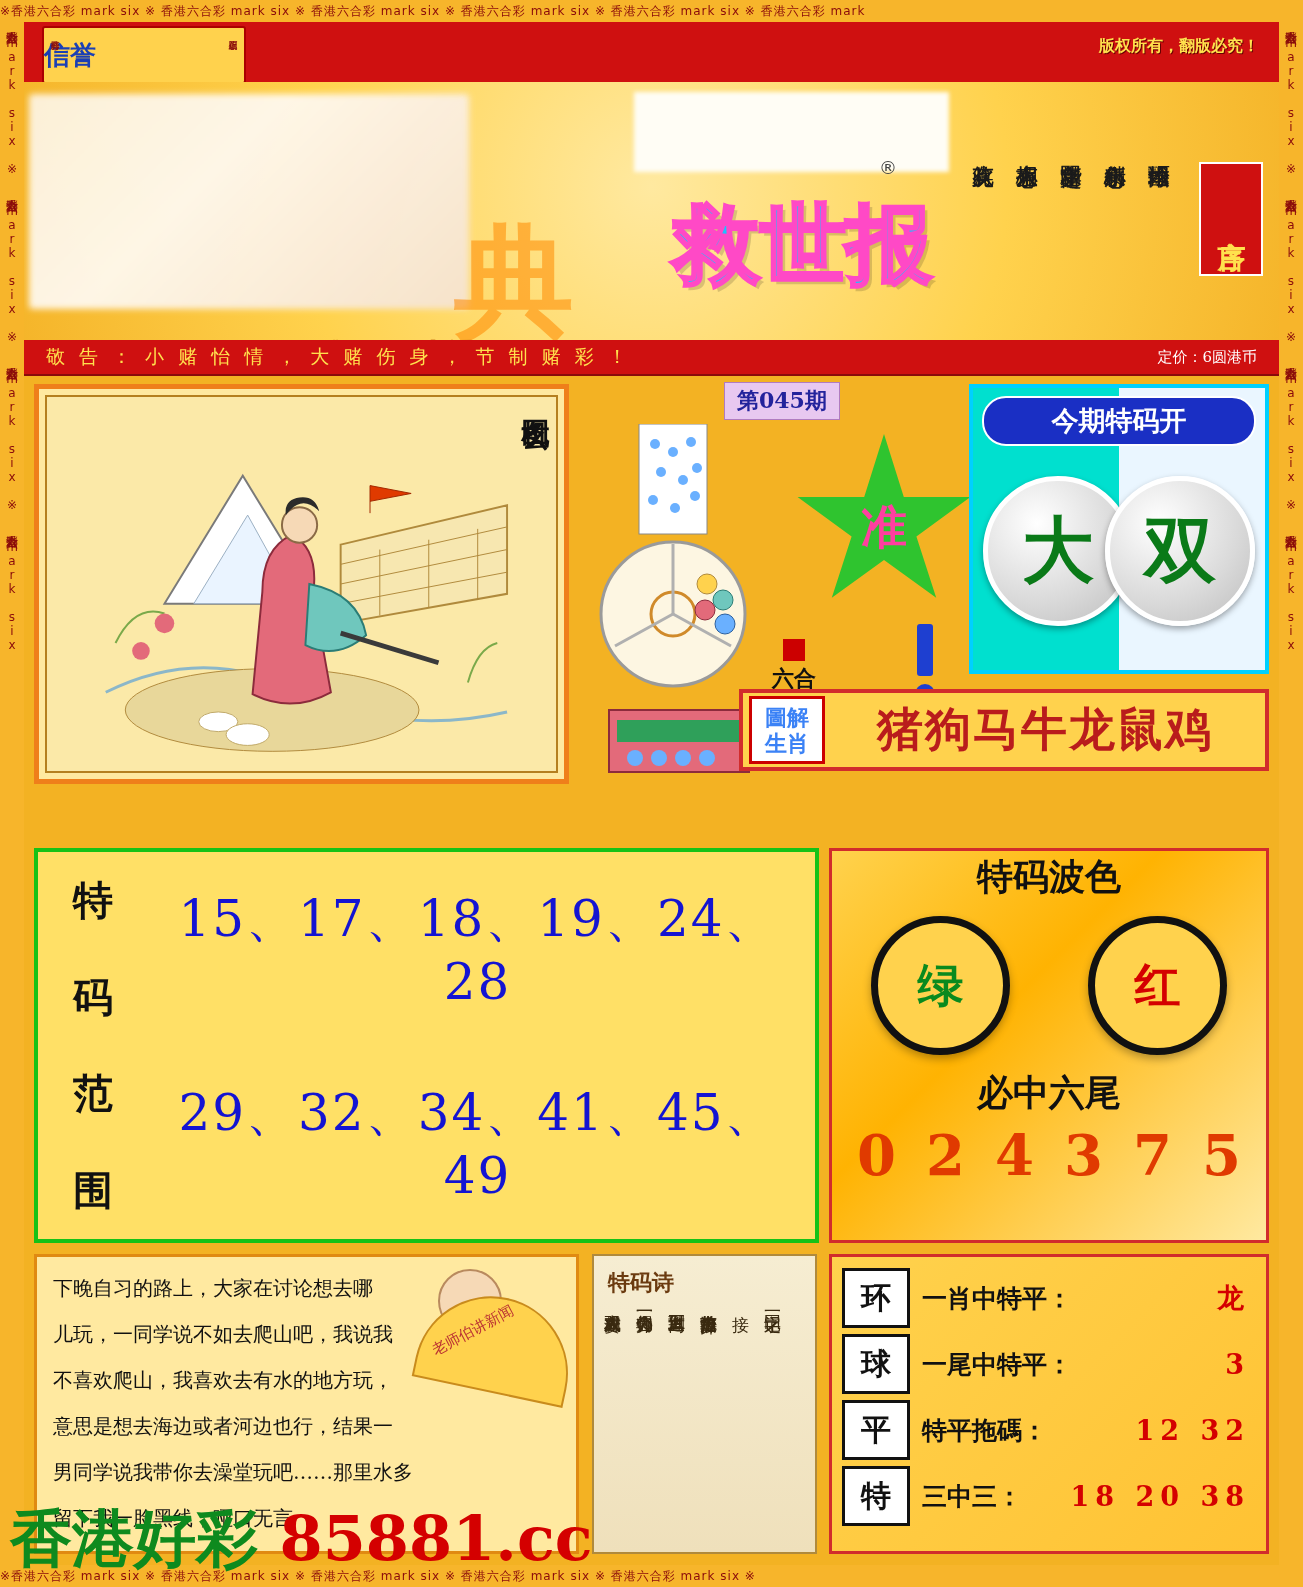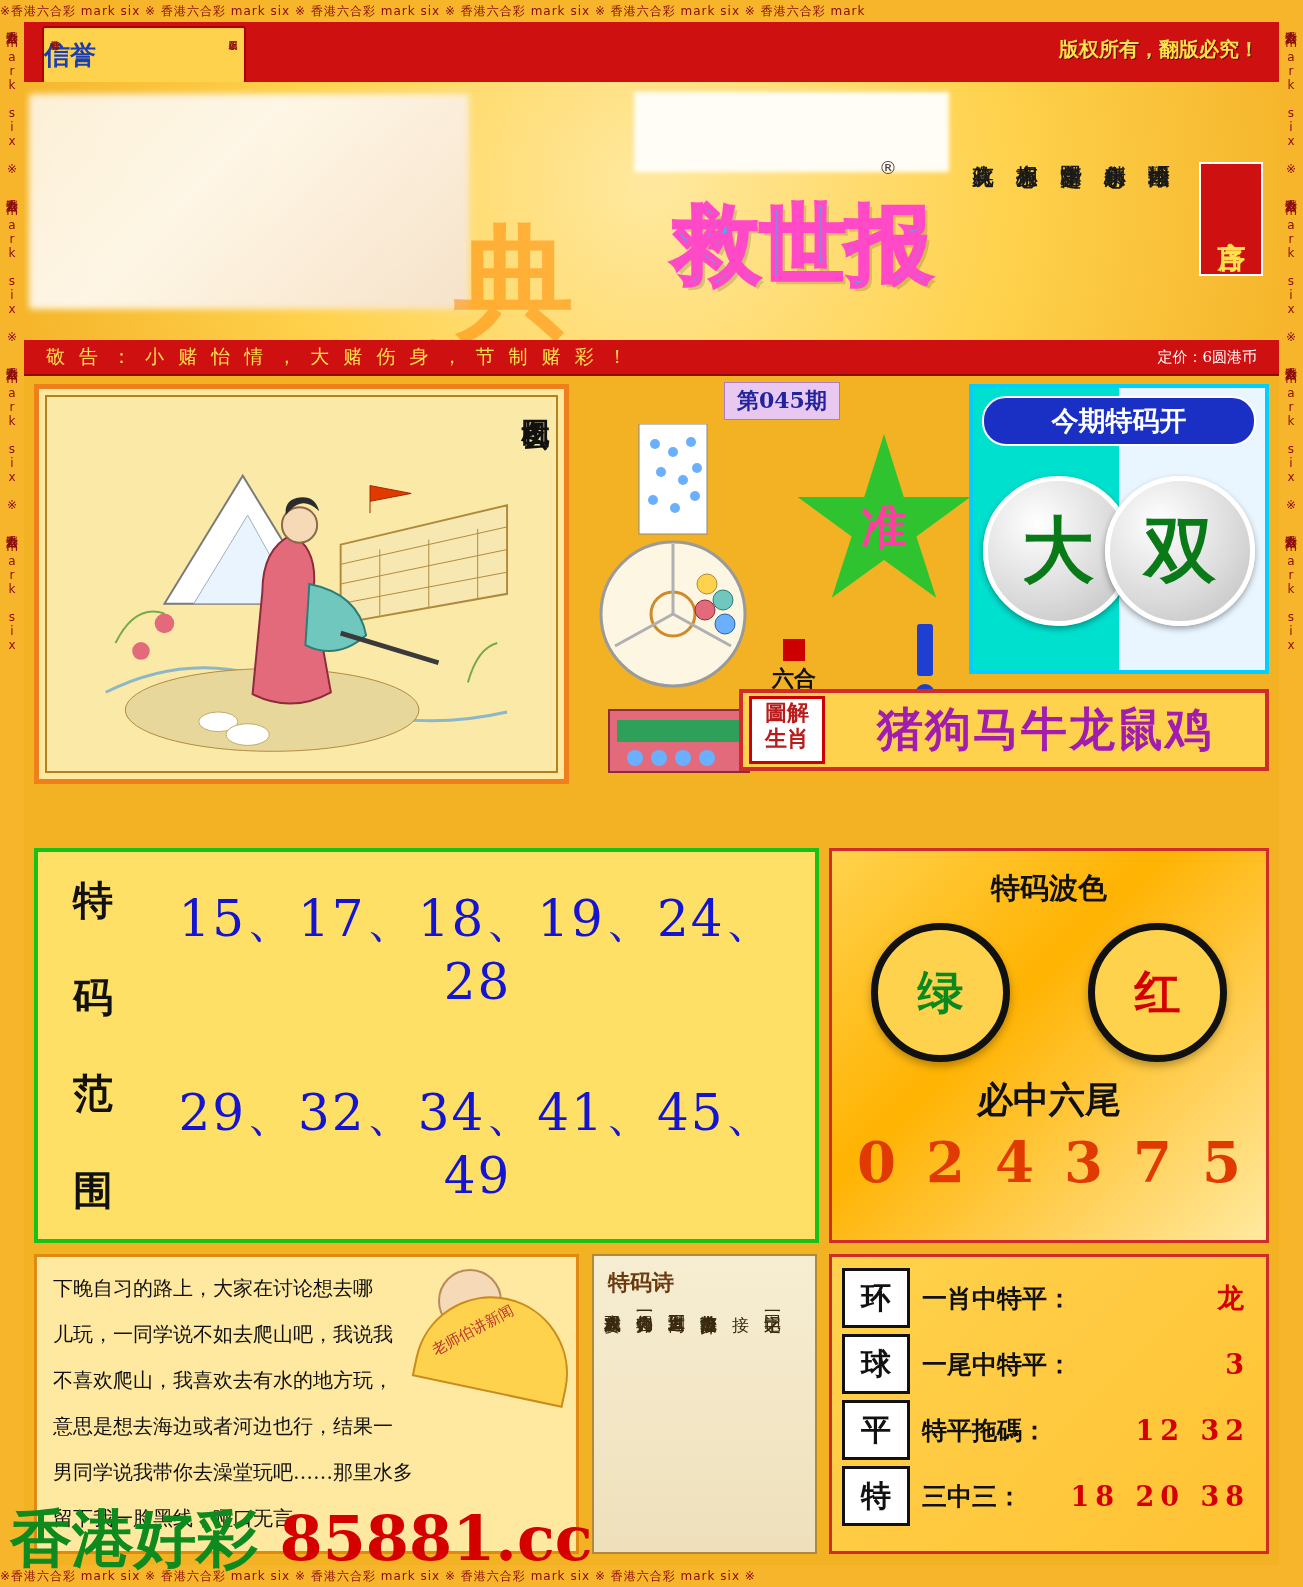--- a/index.html
+++ b/index.html
@@ -26,21 +26,21 @@
 
   
   .masthead{position:absolute;left:0;top:0;width:1255px;height:352px;
             background:linear-gradient(180deg,#d41212 0%,#d41212 60px,#ffd24d 60px,#fcd86a 100%);
             border-bottom:2px solid #8a0b0b;overflow:hidden;}
   .mast-red{position:absolute;left:0;top:0;width:1255px;height:60px;background:#cf1010;}
   .logo-badge{position:absolute;left:18px;top:4px;width:200px;height:54px;background:#ffd24d;
               border:2px solid #a00;border-radius:3px;display:flex;align-items:center;justify-content:flex-start;}
   .logo-badge .lg{font-size:26px;color:#1a3fb5;font-weight:bold;font-family:"DejaVu Serif","Liberation Serif",serif;}
   .logo-side{position:absolute;font-size:9px;color:#8a0b0b;writing-mode:vertical-rl;text-orientation:upright;line-height:10px;}
-  .copyright{position:absolute;right:20px;top:14px;color:#ffe14d;font-size:20px;font-weight:bold;
+  .copyright{position:absolute;right:20px;top:14px;color:#ffe14d;font-size:16px;font-weight:bold;
              font-family:"DejaVu Serif","Liberation Serif",serif;text-shadow:1px 1px 0 #600;}
   .mast-body{position:absolute;left:0;top:60px;width:1255px;height:260px;
              background:radial-gradient(circle at 50% 40%,#ffe9a0 0%,#ffd24d 55%,#f5b52a 100%);}
   .blurred{position:absolute;left:5px;top:12px;width:440px;height:215px;
            background:linear-gradient(135deg,#fdf3e0,#fff9ef 40%,#f6e3cf);
            filter:blur(3px);border-radius:4px;opacity:.95;}
   .blurred2{position:absolute;left:610px;top:10px;width:315px;height:80px;background:#fffdf5;filter:blur(2px);}
   .big-title{position:absolute;left:650px;top:105px;font-size:86px;font-weight:bold;color:#19c3ff;
              -webkit-text-stroke:3px #ff49c6;font-family:"DejaVu Serif","Liberation Serif",serif;
              text-shadow:4px 4px 0 rgba(0,0,0,.15);}
@@ -93,38 +93,38 @@
   .tc-open .ball{position:absolute;top:88px;width:140px;height:140px;border-radius:50%;
                  background:radial-gradient(circle at 35% 30%,#fff,#d9d9d9 60%,#bdbdbd);
                  border:5px solid #fff;display:flex;align-items:center;justify-content:center;
                  font-size:72px;font-weight:bold;font-family:"DejaVu Serif","Liberation Serif",serif;
                  box-shadow:0 3px 6px rgba(0,0,0,.35);}
   .tc-open .b1{left:10px;color:#0a7a18;}
   .tc-open .b2{right:10px;color:#0a7a18;}
   .zodiac{position:absolute;right:10px;top:315px;width:530px;height:82px;border:4px solid #d12c2c;
           background:#ffd24d;box-sizing:border-box;display:flex;align-items:center;}
   .zodiac .tag{width:70px;height:62px;margin-left:6px;background:#fff;border:3px solid #c00;
-               display:flex;flex-direction:column;align-items:center;justify-content:flex-start;color:#b91c1c;
+               display:flex;flex-direction:column;align-items:center;justify-content:center;color:#3b82f6;
                font-size:22px;font-weight:bold;line-height:26px;font-family:"DejaVu Serif","Liberation Serif",serif;}
-  .zodiac .zz{flex:1;text-align:center;font-size:46px;font-weight:bold;color:#a21caf;letter-spacing:2px;
+  .zodiac .zz{flex:1;text-align:center;font-size:46px;font-weight:bold;color:#b91c1c;letter-spacing:2px;
               font-family:"DejaVu Serif","Liberation Serif",serif;}
 
   
   .range{position:absolute;left:10px;top:826px;width:785px;height:395px;border:4px solid #16c216;
          background:#ffe066;box-sizing:border-box;display:flex;}
   .range .lab{width:110px;display:flex;flex-direction:column;align-items:center;justify-content:space-around;
               font-size:40px;font-weight:bold;color:#111;font-family:"DejaVu Serif","Liberation Serif",serif;}
   .range .nums{flex:1;display:flex;flex-direction:column;justify-content:space-around;padding-right:8px;}
   .range .row{font-size:50px;color:#1414d2;text-align:center;letter-spacing:2px;
               font-family:"DejaVu Serif","Liberation Serif",serif;}
 
   
   .wave{position:absolute;right:10px;top:826px;width:440px;height:395px;border:3px solid #d12c2c;
         background:linear-gradient(135deg,#ffd24d,#ffb302 40%,#ffe9a0);box-sizing:border-box;overflow:hidden;}
-  .wave h3{margin:18px 0 0;text-align:center;font-size:29px;color:#111;font-weight:bold;
+  .wave h3{margin:2px 0 0;text-align:center;font-size:36px;color:#111;font-weight:bold;
            font-family:"DejaVu Serif","Liberation Serif",serif;}
   .wave .balls{display:flex;justify-content:space-around;margin-top:14px;}
   .wave .cball{width:125px;height:125px;border-radius:50%;background:#ffd24d;border:7px solid #111;
                display:flex;align-items:center;justify-content:center;font-size:46px;font-weight:bold;
                font-family:"DejaVu Serif","Liberation Serif",serif;box-shadow:0 4px 8px rgba(0,0,0,.3);}
   .wave h4{margin:14px 0 0;text-align:center;font-size:36px;color:#111;font-weight:bold;
            font-family:"DejaVu Serif","Liberation Serif",serif;}
   .wave .tails{display:flex;justify-content:space-around;margin-top:4px;padding:0 10px;}
   .wave .tails span{font-size:56px;color:#e03a00;font-weight:bold;
                     font-family:"DejaVu Serif","Liberation Serif",serif;}

